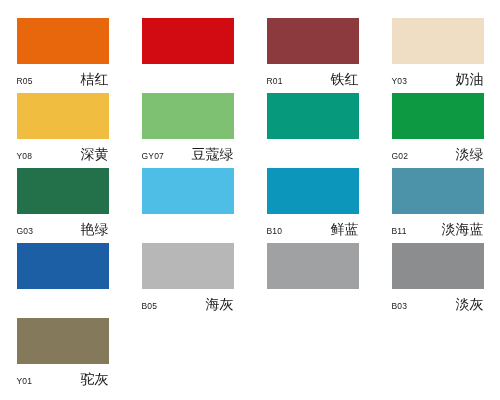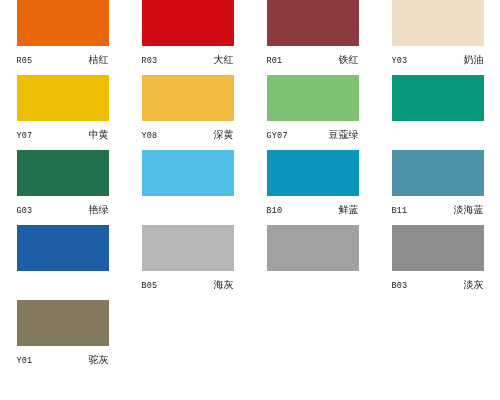--- a/index.html
+++ b/index.html
@@ -12,22 +12,22 @@
     background: #ffffff;
     font-family: "Liberation Sans", "DejaVu Sans", sans-serif;
     overflow: hidden;
   }
   #palette-grid {
     display: grid;
     grid-template-columns: repeat(4, 125px);
     grid-template-rows: repeat(5, 75px);
     width: 500px;
     height: 375px;
+    padding-top: 18px;
     box-sizing: content-box;
-    font-family: Liberation Mono, monospace;
   }
   .swatch-cell {
     width: 125px;
     height: 75px;
     display: flex;
     flex-direction: column;
     align-items: center;
   }
   .swatch-chip {
     width: 92px;
@@ -43,81 +43,77 @@
     align-items: baseline;
   }
   .swatch-code {
     font-size: 8.5px;
     color: #1a1a1a;
     letter-spacing: 0.2px;
     white-space: nowrap;
     font-weight: 500;
   }
   .swatch-name {
-    font-size: 10px;
+    font-size: 14px;
     color: #1a1a1a;
     white-space: nowrap;
     font-weight: 500;
   }
 </style>
 </head>
 <body>
 
 <div id="palette-grid">
     <div class="swatch-cell">
       <div class="swatch-chip" style="background-color: rgb(232, 103, 12);"></div>
       <div class="swatch-labels">
         <span class="swatch-code">R05</span>
         <span class="swatch-name">桔红</span>
       </div>
     </div>
     <div class="swatch-cell">
       <div class="swatch-chip" style="background-color: rgb(210, 10, 17);"></div>
-      <div class="swatch-labels">
-        <span class="swatch-code">R03</span>
-        <span class="swatch-name">大红</span>
-      </div>
     </div>
     <div class="swatch-cell">
       <div class="swatch-chip" style="background-color: rgb(140, 58, 62);"></div>
       <div class="swatch-labels">
         <span class="swatch-code">R01</span>
         <span class="swatch-name">铁红</span>
       </div>
     </div>
     <div class="swatch-cell">
       <div class="swatch-chip" style="background-color: rgb(239, 222, 196);"></div>
       <div class="swatch-labels">
         <span class="swatch-code">Y03</span>
         <span class="swatch-name">奶油</span>
-      </div>
-    </div>
-    <div class="swatch-cell">
-      <div class="swatch-chip" style="background-color: rgb(237, 190, 3);"></div>
-      <div class="swatch-labels">
-        <span class="swatch-code">Y07</span>
-        <span class="swatch-name">中黄</span>
       </div>
     </div>
     <div class="swatch-cell">
       <div class="swatch-chip" style="background-color: rgb(240, 189, 65);"></div>
       <div class="swatch-labels">
         <span class="swatch-code">Y08</span>
         <span class="swatch-name">深黄</span>
       </div>
     </div>
     <div class="swatch-cell">
       <div class="swatch-chip" style="background-color: rgb(127, 193, 114);"></div>
       <div class="swatch-labels">
         <span class="swatch-code">GY07</span>
         <span class="swatch-name">豆蔻绿</span>
       </div>
     </div>
     <div class="swatch-cell">
       <div class="swatch-chip" style="background-color: rgb(6, 153, 124);"></div>
+    </div>
+    <div class="swatch-cell">
+      <div class="swatch-chip" style="background-color: rgb(12, 153, 66);"></div>
+      <div class="swatch-labels">
+        <span class="swatch-code">G02</span>
+        <span class="swatch-name">淡绿</span>
+      </div>
     </div>
     <div class="swatch-cell">
       <div class="swatch-chip" style="background-color: rgb(35, 113, 75);"></div>
       <div class="swatch-labels">
         <span class="swatch-code">G03</span>
         <span class="swatch-name">艳绿</span>
       </div>
     </div>
     <div class="swatch-cell">
       <div class="swatch-chip" style="background-color: rgb(79, 190, 230);"></div>

